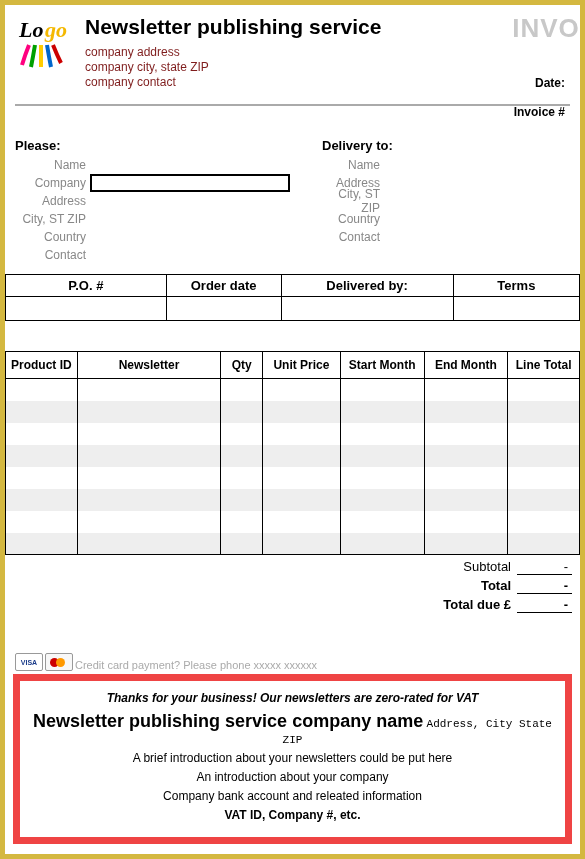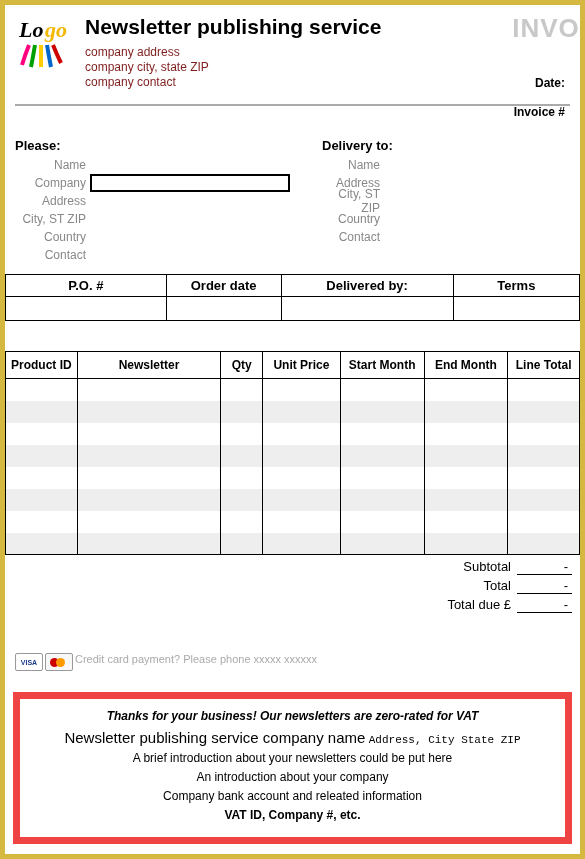--- a/index.html
+++ b/index.html
@@ -96,27 +96,27 @@
   margin: 3px 0;
 }
 .totals-label { text-align: right; padding-right: 6px; }
 .totals-val {
   width: 55px;
   border-bottom: 1px solid #000;
   text-align: right;
   padding-right: 4px;
 }
 .totals-row.bold .totals-label,
-.totals-row.bold .totals-val { font-weight: normal; }
+.totals-row.bold .totals-val { font-weight: bold; }
 .cc-row {
   position: absolute;
   left: 10px;
   top: 648px;
   display: flex;
-  align-items: flex-start;
+  align-items: flex-end;
   font-size: 11px;
   color: #aaa;
 }
 .cc-icon {
   width: 28px; height: 18px;
   border: 1px solid #999;
   border-radius: 2px;
   margin-right: 2px;
   display: flex; align-items: center; justify-content: center;
   font-size: 7px; font-weight: bold;
@@ -131,21 +131,21 @@
 .footer {
   position: absolute;
   bottom: 10px;
   left: 8px; right: 8px;
   border: 7px solid #ef4444;
   padding: 10px 8px;
   text-align: center;
   font-size: 12px;
 }
 .footer .thanks { font-style: italic; font-weight: bold; margin-bottom: 6px; font-size: 12px; }
-.footer .coname { font-weight: normal; font-size: 15px; display: inline; margin-top: 33px; }
+.footer .coname { font-weight: bold; font-size: 18px; display: inline; margin-top: 33px; }
 .footer .coaddr { font-size: 11px; display: inline; margin-left: 0; font-family: Liberation Mono, monospace; }
 .footer .line { margin: 5px 0; }
 .footer .vat { font-weight: bold; }
 </style>
 </head>
 <body>
 
 <div class="page">
 
   <div class="header">

